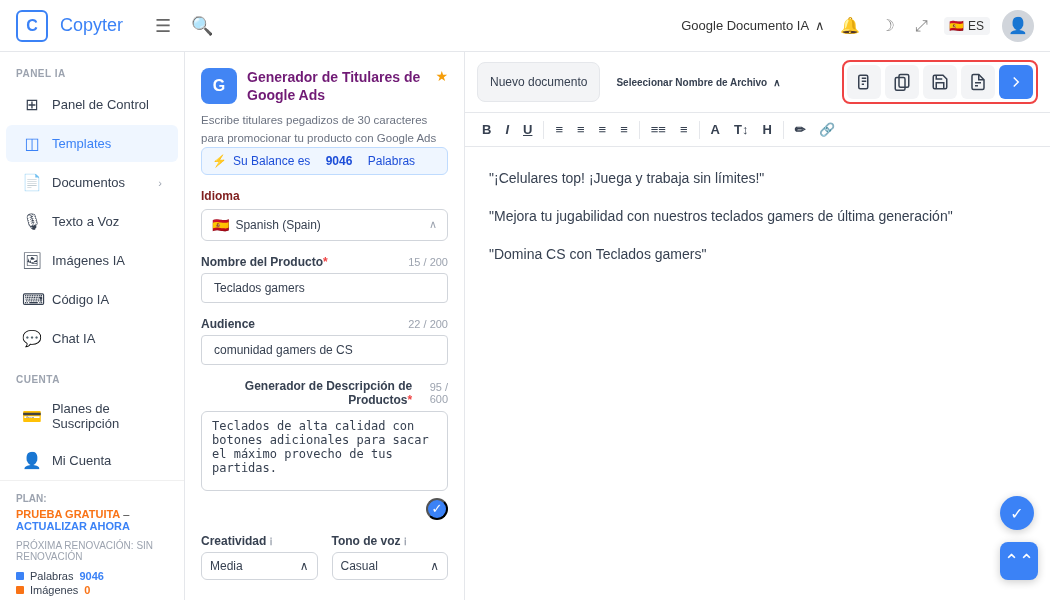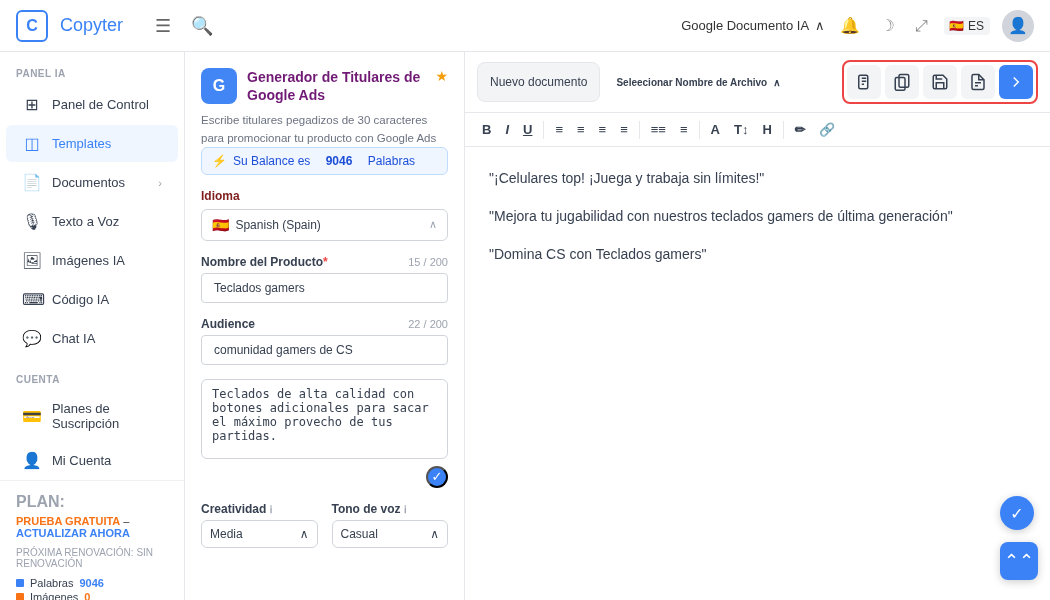--- a/index.html
+++ b/index.html
@@ -40,21 +40,21 @@
     }
     .sidebar-item {
       display: flex; align-items: center; gap: 10px; padding: 9px 16px;
       cursor: pointer; color: #374151; font-size: 13px; font-weight: 500;
       border-radius: 6px; margin: 1px 6px; position: relative;
     }
     .sidebar-item.active { background: #eff6ff; color: #3b82f6; }
     .sidebar-item .icon { font-size: 16px; width: 20px; text-align: center; }
     .sidebar-item .chevron { margin-left: auto; font-size: 11px; color: #9ca3af; }
     .sidebar-footer { margin-top: auto; padding: 12px 16px; border-top: 1px solid #f0f0f0; }
-    .plan-label { font-size: 16px; color: #9ca3af; font-weight: 600; text-transform: uppercase; margin-bottom: 4px; }
+    .plan-label { font-size: 10px; color: #9ca3af; font-weight: 600; text-transform: uppercase; margin-bottom: 4px; }
     .plan-links { font-size: 11px; margin-bottom: 8px; }
     .plan-free { color: #f97316; font-weight: 700; cursor: pointer; }
     .plan-upgrade { color: #3b82f6; font-weight: 700; cursor: pointer; }
     .plan-renewal { font-size: 10px; color: #9ca3af; margin-bottom: 8px; }
     .credit-item { display: flex; align-items: center; gap: 6px; font-size: 11px; margin-bottom: 2px; }
     .credit-dot { width: 8px; height: 8px; border-radius: 1px; }
     .credit-label { color: #374151; }
     .credit-value { color: #3b82f6; font-weight: 700; }
 
     
@@ -283,20 +283,26 @@
         <span class="form-count">15 / 200</span>
       </div>
       <input class="form-input" type="text" value="Teclados gamers" style="">
 
       <div class="form-label-row">
         <span class="form-label">Audience</span>
         <span class="form-count">22 / 200</span>
       </div>
       <input class="form-input" type="text" value="comunidad gamers de CS" style="">
 
+      <div class="form-label-row">
+        <span class="form-label">
+          <span>Generador de Descripción de Productos</span><span class="required">*</span>
+        </span>
+        <span class="form-count">95 / 600</span>
+      </div>
       <textarea class="form-textarea" style="">Teclados de alta calidad con botones adicionales para sacar el máximo provecho de tus partidas.</textarea>
       <div class="textarea-footer">
         <button class="check-circle">✓</button>
       </div>
 
       <div class="creativity-row">
         <div class="creativity-col">
           <div class="form-label" style="margin-bottom:4px">
             <span>Creatividad</span> <span style="font-size:10px;color:#9ca3af">ℹ</span>
           </div>

